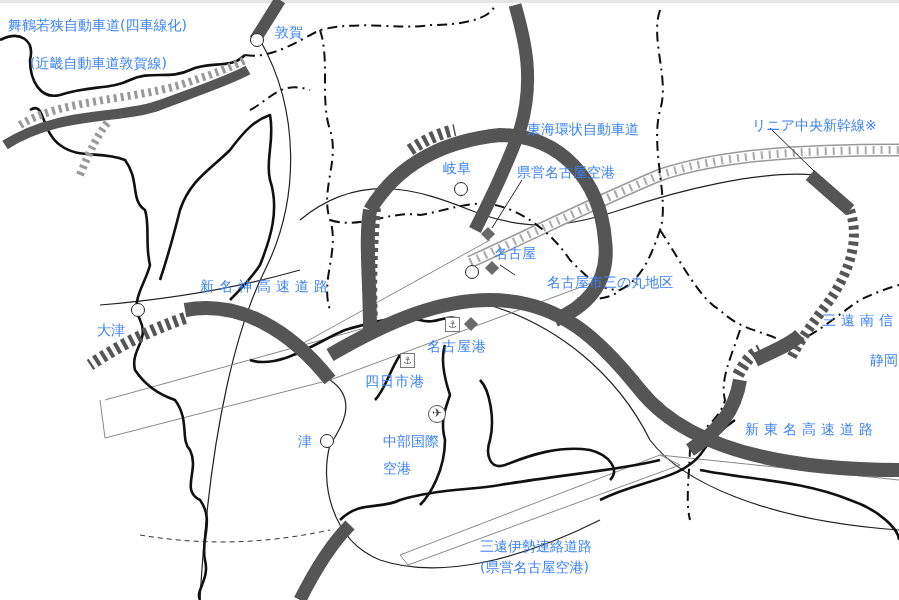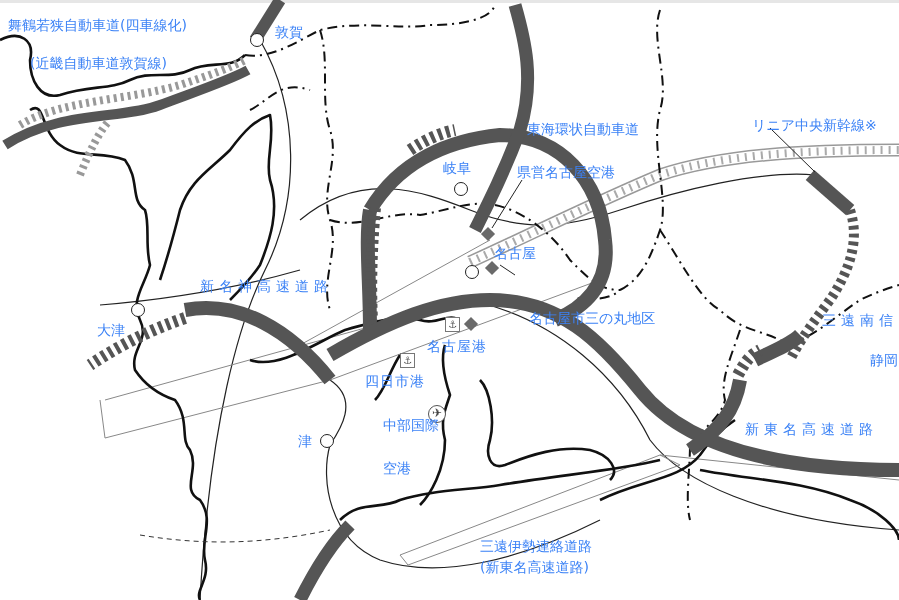--- a/index.html
+++ b/index.html
@@ -129,25 +129,25 @@
 <div class="airport" style="left:428px;top:405px;">✈</div>
 
 <div class="lbl" style="left:8px;top:17px;">舞鶴若狭自動車道(四車線化)</div>
 <div class="lbl" style="left:30px;top:55px;text-align:right;">(近畿自動車道敦賀線)</div>
 <div class="lbl" style="left:275px;top:24px;">敦賀</div>
 <div class="lbl" style="left:527px;top:121px;">東海環状自動車道</div>
 <div class="lbl" style="left:752px;top:117px;">リニア中央新幹線※</div>
 <div class="lbl" style="left:443px;top:160px;">岐阜</div>
 <div class="lbl" style="left:517px;top:164px;">県営名古屋空港</div>
 <div class="lbl" style="left:494px;top:245px;">名古屋</div>
-<div class="lbl" style="left:529px;top:274px;margin-top:36px;">名古屋市三の丸地区</div>
+<div class="lbl" style="left:547px;top:274px;">名古屋市三の丸地区</div>
 <div class="lbl wide" style="left:200px;top:278px;">新名神高速道路</div>
 <div class="lbl" style="left:97px;top:286px;margin-top:36px;">大津</div>
 <div class="lbl med" style="left:427px;top:338px;">名古屋港</div>
 <div class="lbl med" style="left:365px;top:373px;">四日市港</div>
 <div class="lbl" style="left:298px;top:433px;">津</div>
-<div class="lbl" style="left:383px;top:417px;">中部国際</div>
+<div class="lbl" style="left:383px;top:433px;">中部国際</div>
 <div class="lbl" style="left:383px;top:452px;margin-top:8px;">空港</div>
 <div class="lbl wide" style="left:822px;top:312px;">三遠南信</div>
 <div class="lbl" style="left:870px;top:352px;font-family:Liberation Serif, serif;">静岡</div>
 <div class="lbl wide" style="left:745px;top:421px;">新東名高速道路</div>
 <div class="lbl" style="left:480px;top:538px;">三遠伊勢連絡道路</div>
-<div class="lbl" style="left:480px;top:559px;">(新東名高速道路)</div>
+<div class="lbl" style="left:480px;top:559px;">(県営名古屋空港)</div>
 
 </body></html>

